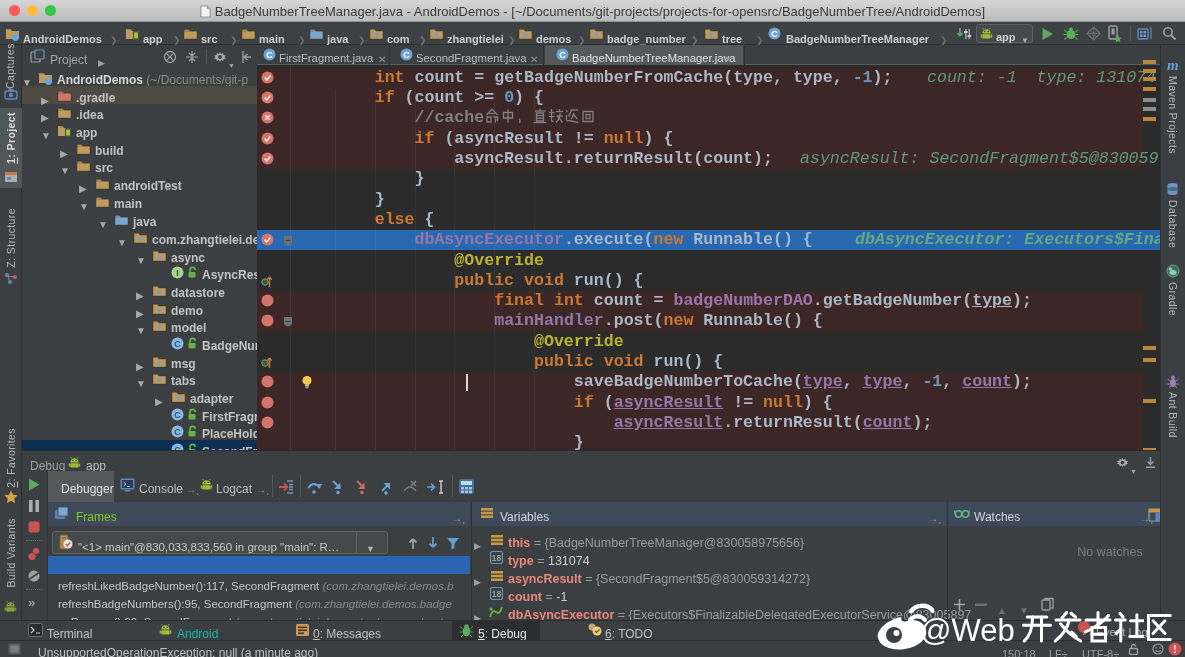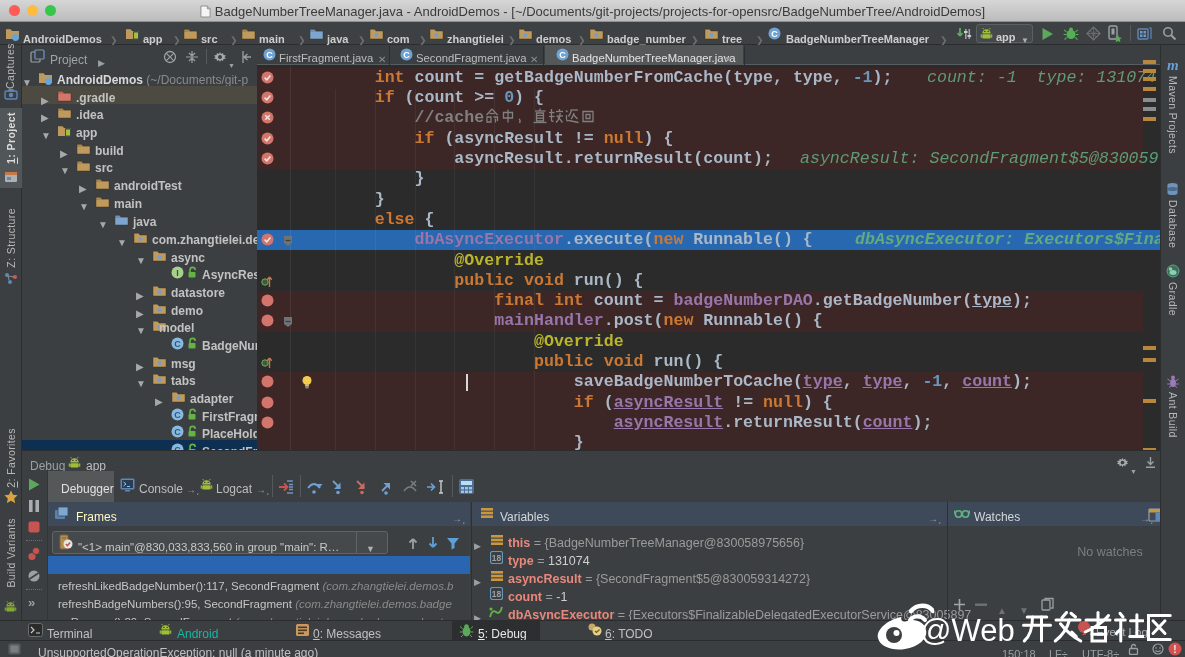--- a/index.html
+++ b/index.html
@@ -340,21 +340,21 @@
       </svg>
     </div>
     <div class="abs" style="left:171px;top:301px;"><span class="ui" style="font-size:12px;font-weight:bold;color:#c2c2c2">demo</span></div>
     <div class="abs" style="left:136px;top:320px;"><span style="color:#a6a8aa;font-size:10px">▼</span></div>
     <div class="abs" style="left:152px;top:319px;">
       <svg width="15" height="13" viewBox="0 0 15 13">
         <path d="M1 2.2 h4.6 l1.4 1.8 h7 v8 h-13 z" fill="#bf9a5e" stroke="rgba(60,45,20,0.55)" stroke-width="0.8"></path>
         <circle cx="7.5" cy="8" r="2" fill="#6d9fd4"></circle>
       </svg>
     </div>
-    <div class="abs" style="left:159px;top:318px;"><span class="ui" style="font-size:12px;font-weight:bold;color:#c2c2c2">model</span></div>
+    <div class="abs" style="left:171px;top:318px;"><span class="ui" style="font-size:12px;font-weight:bold;color:#c2c2c2">model</span></div>
     <div class="abs" style="left:171px;top:337px;">
       <svg width="13" height="13" viewBox="0 0 13 13">
         <circle cx="6.5" cy="6.5" r="6" fill="#87b9e2"></circle>
         <text x="6.5" y="9.6" font-size="9" font-weight="bold" text-anchor="middle" fill="#34586f" font-family="Liberation Sans">C</text>
       </svg>
     </div>
     <div class="abs" style="left:187px;top:337px;">
       <svg width="11" height="13" viewBox="0 0 11 13">
         <path d="M3 6 V4 a2.6 2.6 0 0 1 5.2 0" fill="none" stroke="#65b345" stroke-width="1.6"></path>
         <rect x="1.5" y="6" width="7" height="5.5" rx="1" fill="#65b345"></rect>
@@ -833,21 +833,21 @@
         </g>
       </svg>
     </div>
     <div class="abs" style="left:48px;top:502px;width:422px;height:24px;background:#3e4a59"></div>
     <div class="abs" style="left:54px;top:506px;">
       <svg width="16" height="15" viewBox="0 0 16 15">
         <rect x="1" y="4" width="10" height="9" rx="1" fill="#5a82ad"></rect>
         <rect x="4" y="1" width="10" height="9" rx="1" fill="#7fa8d0" stroke="#3e4a59" stroke-width="0.8"></rect>
       </svg>
     </div>
-    <div class="abs" style="left:76px;top:507px;"><span class="ui" style="color:#fef9c3">Frames</span></div>
+    <div class="abs" style="left:76px;top:507px;"><span class="ui" style="color:#84cc16">Frames</span></div>
     <div class="abs" style="left:452px;top:508px;"><span style="color:#9aa0a3;font-size:10px">→˱</span></div>
     <div class="abs" style="left:52px;top:531px;width:336px;height:23px;background:#46494b;border:1px solid #5e6466;border-radius:3px"></div>
     <div class="abs" style="left:58px;top:534px;">
       <svg width="15" height="16" viewBox="0 0 15 16">
         <rect x="2" y="1" width="8" height="14" rx="1" fill="#b08c52"></rect>
         <rect x="2" y="1" width="8" height="14" rx="1" fill="none" stroke="#7d6238" stroke-width="1"></rect>
         <line x1="4" y1="4" x2="8" y2="4" stroke="#7d6238"></line>
         <circle cx="10" cy="10" r="4.5" fill="#e8e6e0"></circle>
         <path d="M7.8 10 L9.4 11.6 L12.2 8.4" stroke="#c75450" stroke-width="1.5" fill="none"></path>
       </svg>

